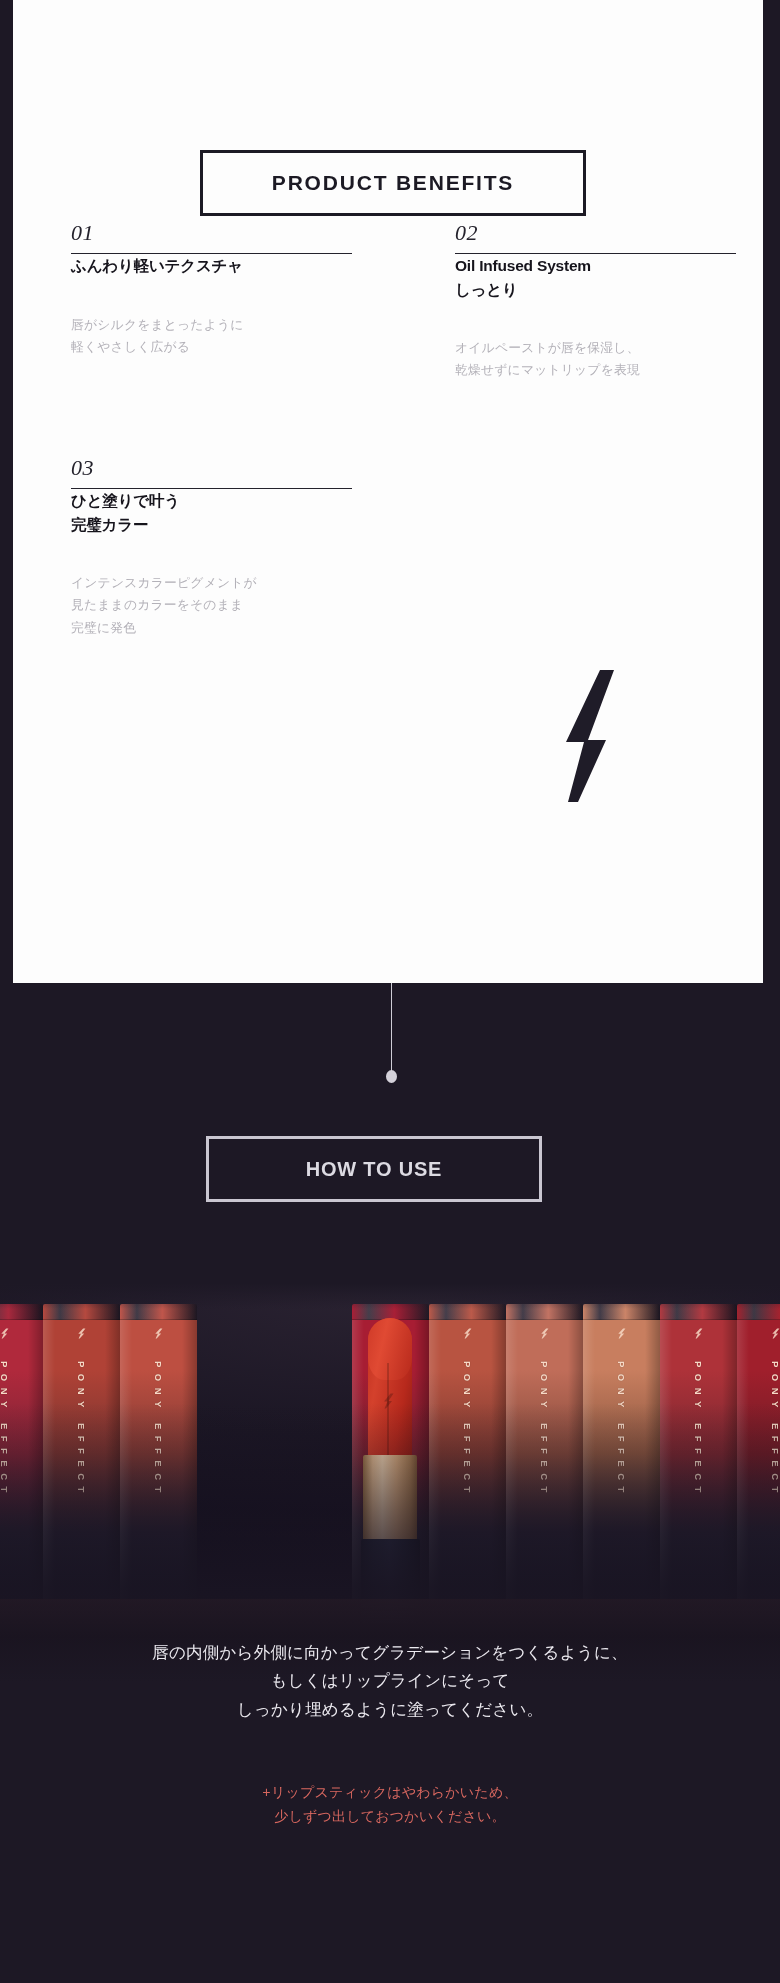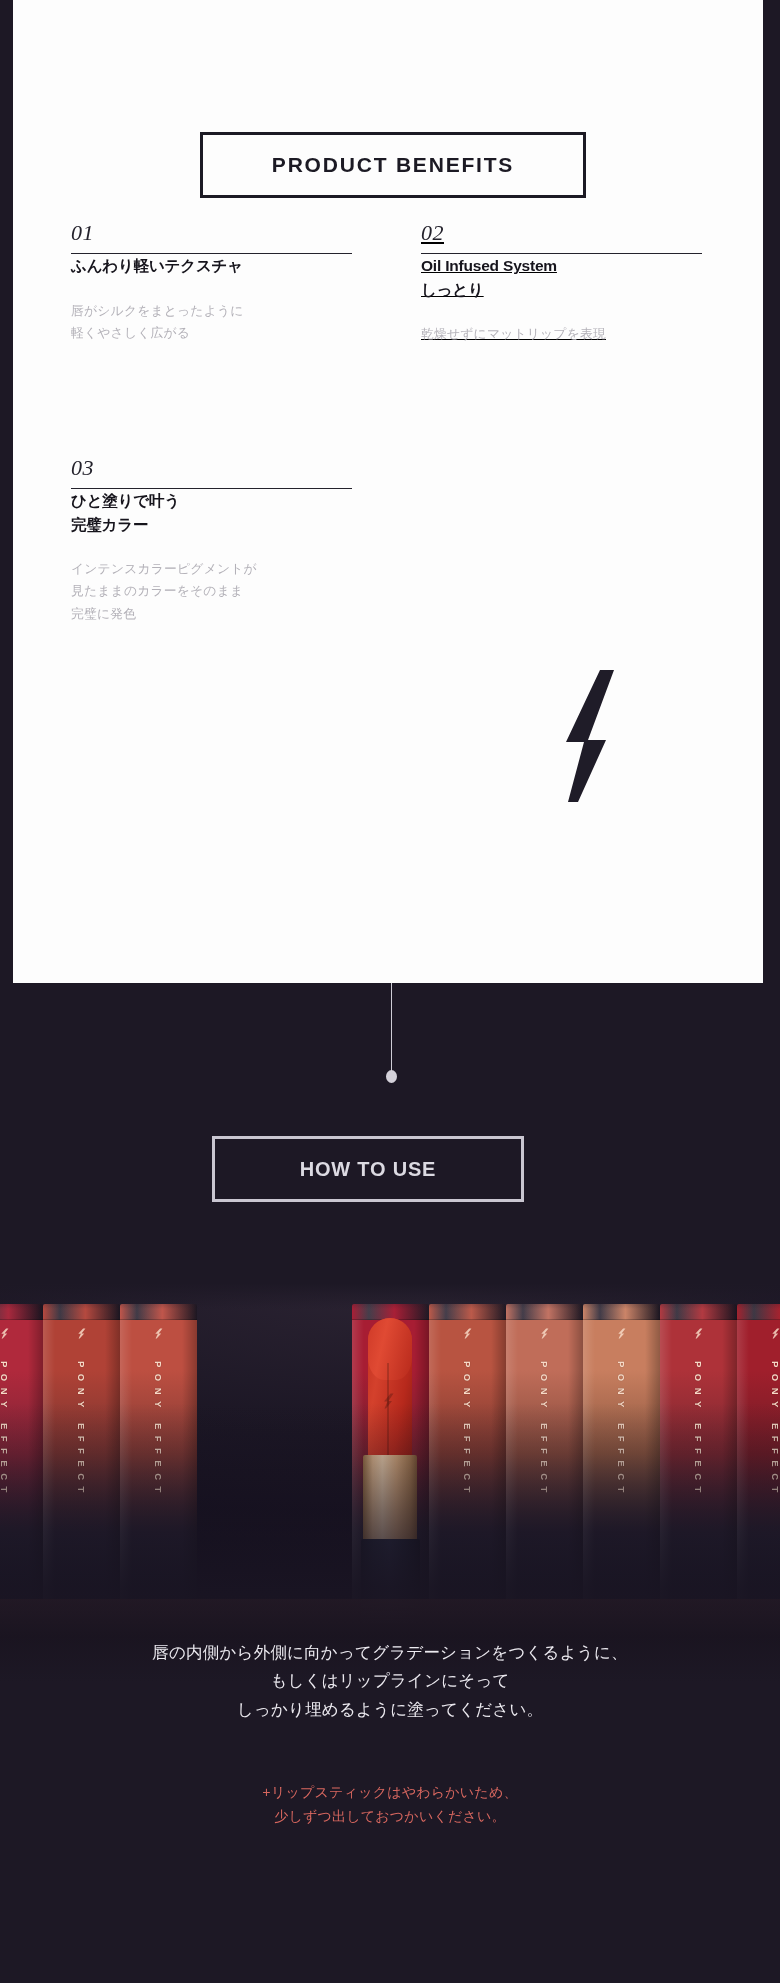--- a/index.html
+++ b/index.html
@@ -13,50 +13,50 @@
   
   #page { position:absolute; inset:0; width:780px; height:1983px; background:#1d1825; }
 
   
   .benefits-panel {
     position:absolute; left:13px; top:0; width:750px; height:983px;
     background:#fdfdfd;
   }
 
   .pb-badge {
-    position:absolute; left:187px; top:132px; width:386px; height:66px;
+    position:absolute; left:187px; top:150px; width:386px; height:66px;
     border:3px solid #1c1a24; background:#fdfdfd;
     display:flex; align-items:center; justify-content:center;
   }
   .pb-badge-label {
     font-size:21px; font-weight:700; letter-spacing:1.8px; color:#1c1a24;
     font-family:"Liberation Sans","DejaVu Sans",sans-serif;
   }
 
   
   .benefit {
     position:absolute;
   }
   .benefit.col1 { left:58px; width:281px; }
-  .benefit.col2 { left:408px; width:281px;text-decoration:underline; }
+  .benefit.col2 { left:442px; width:281px; }
   .benefit.r1 { top:222px; }
   .benefit.r2 { top:457px; }
 
   .b-num {
     font-family:"Liberation Serif","DejaVu Serif",serif;
     font-style:italic; font-size:22px; color:#24222c;
     line-height:1; letter-spacing:0.5px; padding-bottom:9px;
   }
   .b-rule { height:1px; background:#24222c; width:100%; }
   .b-title {
     font-size:15.5px; font-weight:700; color:#16141c;
     line-height:1.52; letter-spacing:-0.2px;
   }
   .b-desc {
-    margin-top:22px; font-size:12.8px; color:#b3b1b8; line-height:1.75;
+    margin-top:36px; font-size:12.8px; color:#b3b1b8; line-height:1.75;
     letter-spacing:0.2px;
   }
 
   
   .bolt-decor {
     position:absolute; left:549px; top:668px; width:60px; height:136px;
   }
   .bolt-decor svg { display:block; width:100%; height:100%; }
 
   
@@ -64,21 +64,21 @@
     position:absolute; left:391px; top:983px; width:1px; height:90px;
     background:#cfccd6;
   }
   .connector-dot {
     position:absolute; left:386px; top:1070px; width:11px; height:13px;
     border-radius:50%; background:#d4d1da;
   }
 
   
   .htu-badge {
-    position:absolute; left:212px; top:1136px; width:312px; height:66px;
+    position:absolute; left:206px; top:1136px; width:336px; height:66px;
     border:3px solid #c9c6d1; background:transparent;
     display:flex; align-items:center; justify-content:center;
   }
   .htu-label {
     font-size:20px; font-weight:600; letter-spacing:0.8px; color:#dcdae2;
   }
 
   
   .photo-band {
     position:absolute; left:0; top:1283px; width:780px; height:400px;
@@ -211,20 +211,21 @@
     </div>
 
     <div class="benefit col2 r1">
       <div class="b-num">02</div>
       <div class="b-rule"></div>
       <div class="b-title">
         <span class="nowrap">Oil Infused System</span>
         <span class="nowrap">しっとり</span>
       </div>
       <div class="b-desc">
+        <span class="nowrap">オイルペーストが唇を保湿し、</span>
         <span class="nowrap">乾燥せずにマットリップを表現</span>
       </div>
     </div>
 
     <div class="benefit col1 r2">
       <div class="b-num">03</div>
       <div class="b-rule"></div>
       <div class="b-title">
         <span class="nowrap">ひと塗りで叶う</span>
         <span class="nowrap">完璧カラー</span>

